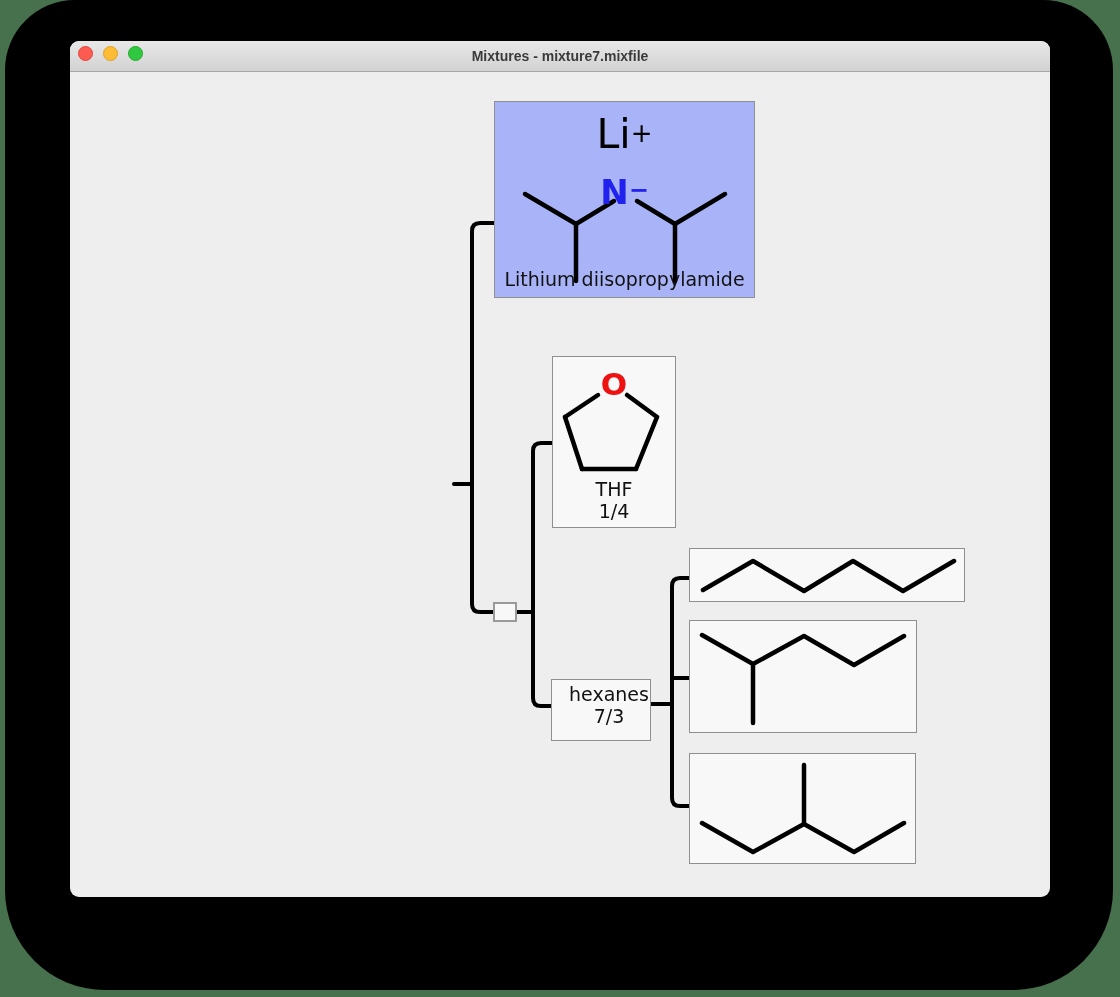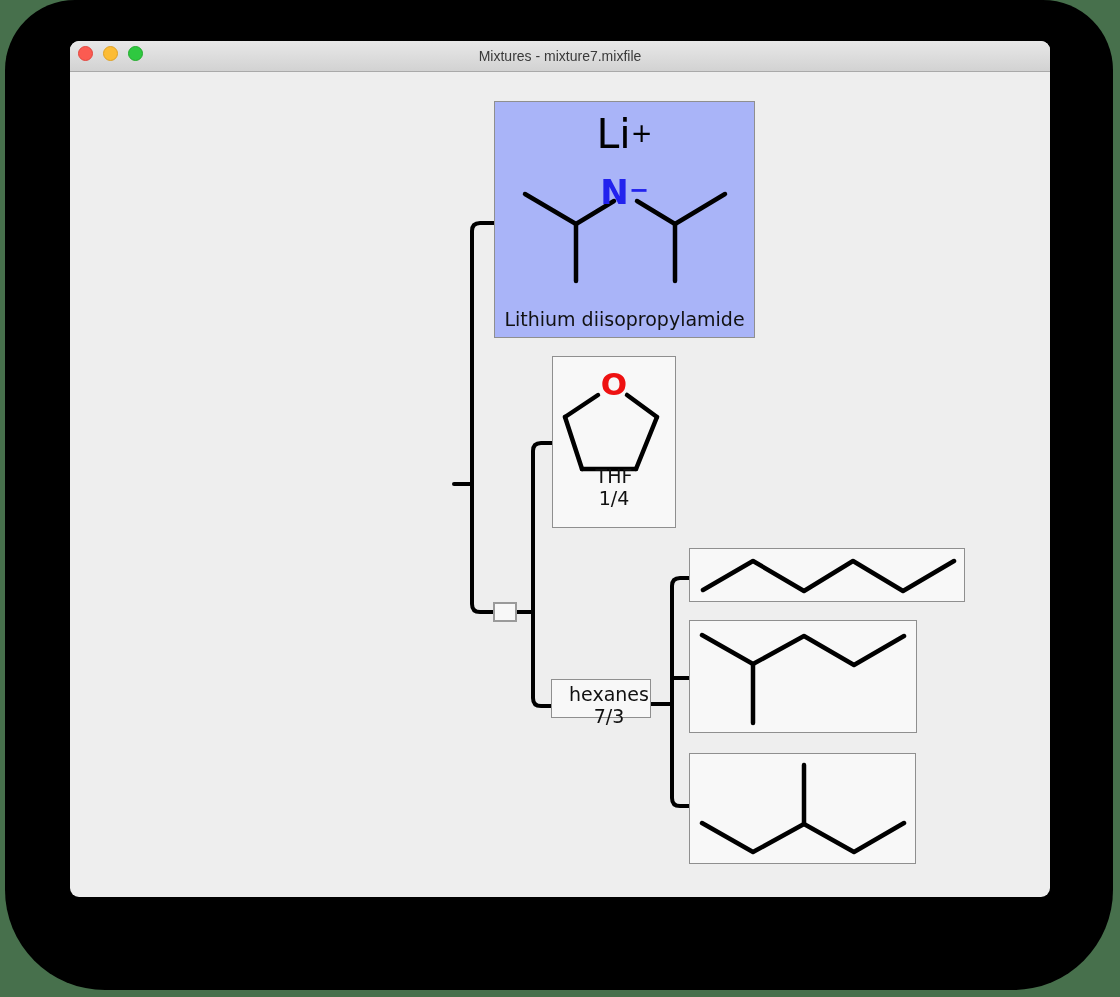--- a/index.html
+++ b/index.html
@@ -16,20 +16,21 @@
   }
   
   .window{
     position:absolute;left:70px;top:41px;width:980px;height:856px;
     border-radius:9px;overflow:hidden;background:#eeeeee;
   }
   .titlebar{
     position:absolute;left:0;top:0;right:0;height:30px;
     background:linear-gradient(#e8e8e8,#d2d2d2);
     border-bottom:1px solid #a9a9a9;
+    font-weight:bold;
   }
   .titlebar .title{
     position:absolute;left:0;right:0;top:0;height:30px;line-height:30px;
     text-align:center;font-size:14px;color:#3a3a3a;
     font-family:"Liberation Sans", sans-serif;
   }
   .tl{position:absolute;top:5px;width:13px;height:13px;border-radius:50%;}
   .tl.red{left:8px;background:#fb5b51;border:1px solid #e2463e;}
   .tl.yellow{left:33px;background:#fcbc35;border:1px solid #dfa023;}
   .tl.green{left:58px;background:#2fc840;border:1px solid #23ab2d;}
@@ -39,38 +40,38 @@
 
   .node{
     position:absolute;background:#f8f8f8;border:1.5px solid #8f8f8f;
     box-sizing:border-box;color:#111;
   }
   .node.highlight{background:#a9b4f8;}
 
   .root-node{left:43px;top:397px;width:341px;height:30px;
     text-align:center;font-size:20px;line-height:27px;}
 
-  .lda-node{left:424px;top:29px;width:261px;height:237px;}
+  .lda-node{left:424px;top:29px;width:261px;height:197px;}
   .lda-cation{position:absolute;left:0;right:0;top:8px;text-align:center;
     font-size:41px;color:#000;}
   .lda-cation sup{font-size:26px;vertical-align:6px;}
   .lda-atom{position:absolute;left:0;right:0;top:70px;text-align:center;
     font-size:34px;font-weight:bold;}
   .lda-atom sup{font-size:24px;vertical-align:6px;}
   .lda-struct{position:absolute;left:0;top:0;}
   .node-caption{position:absolute;left:0;right:0;text-align:center;
     font-size:19px;line-height:21.5px;color:#111;}
   .lda-node .node-caption{bottom:7px;}
 
   .thf-node{left:482px;top:284px;width:124px;height:172px;}
   .thf-atom{position:absolute;left:0;right:0;top:9px;text-align:center;
     font-size:31px;font-weight:bold;}
-  .thf-node .node-caption{bottom:18px;}
+  .thf-node .node-caption{bottom:5px;}
 
-  .hexanes-node{left:481px;top:607px;width:100px;height:39px;
+  .hexanes-node{left:481px;top:607px;width:100px;height:62px;
     text-align:center;font-size:19px;line-height:22px;padding-top:3px;padding-left:16px;}
 
   .hex1-node{left:619px;top:476px;width:276px;height:54px;}
   .hex2-node{left:619px;top:548px;width:228px;height:113px;}
   .hex3-node{left:619px;top:681px;width:227px;height:111px;}
   .struct{position:absolute;left:0;top:0;}
 
   .branch-widget{
     position:absolute;left:423px;top:530px;width:24px;height:20px;
     background:#f8f8f8;border:2px solid #9a9a9a;box-sizing:border-box;

